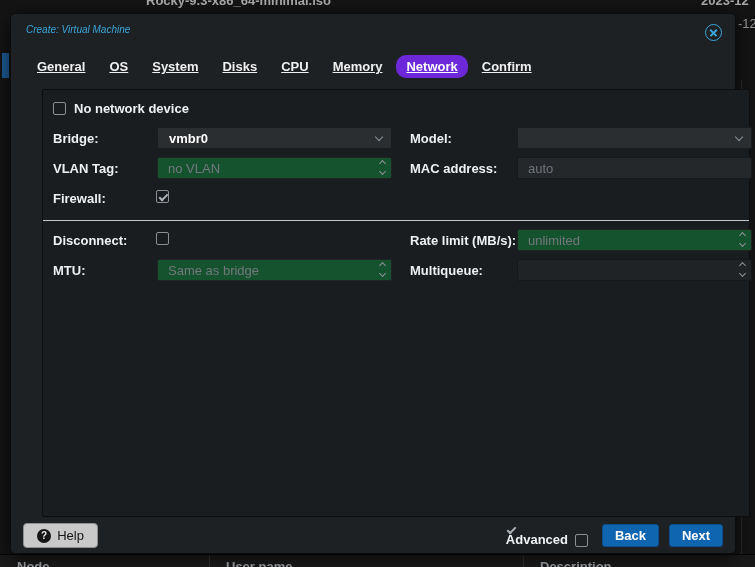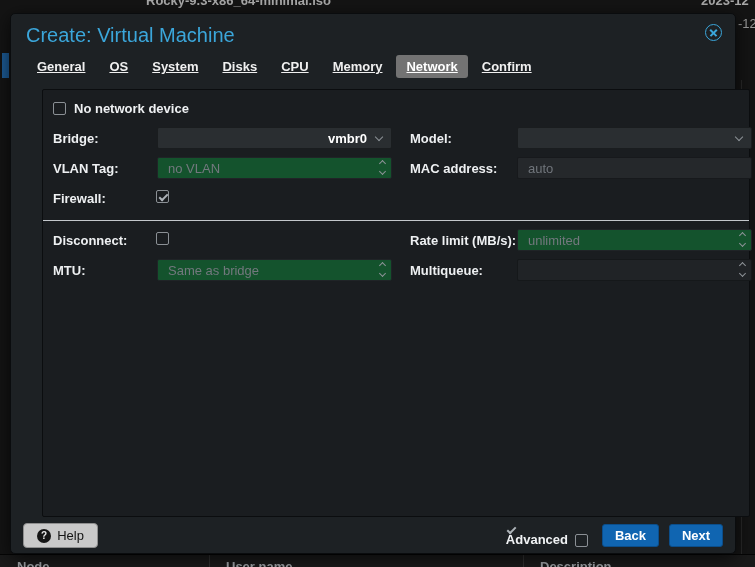--- a/index.html
+++ b/index.html
@@ -26,57 +26,57 @@
     position:absolute; top:4px; color:#9fa3a7; font-size:13px; font-weight:700; white-space:nowrap;
   }
   .bg-col-border { position:absolute; top:0; bottom:0; width:1px; background:#313131; }
 
   
   .dialog {
     position:absolute; left:10px; top:13px; width:726px; height:541px;
     background:#1d2124; border:1px solid #0a0c0e; border-radius:5px;
     box-shadow:0 4px 18px rgba(0,0,0,.65);
   }
-  .dlg-title { position:absolute; left:15px; top:10px; font-size:20px; color:#3ba6da; }
+  .dlg-title { position:absolute; left:15px; top:10px; font-size:10px; color:#3ba6da;font-style:italic; }
   .dlg-close {
     position:absolute; right:13px; top:10px; width:17px; height:17px;
     border:1px solid #3ba6da; border-radius:50%; cursor:pointer;
   }
   .dlg-close i { position:absolute; left:3px; top:7px; width:9px; height:1.6px; background:#3ba6da; }
   .dlg-close i.a { transform:rotate(45deg); }
   .dlg-close i.b { transform:rotate(-45deg); }
 
   
   .tabs { position:absolute; left:16px; top:41px; display:flex; align-items:center; }
   .tab {
     padding:4px 10px; margin-right:4px; font-size:13px; font-weight:700;
     color:#f0f0f0; border-radius:3px; cursor:pointer; white-space:nowrap;text-decoration:underline;
   }
-  .tab.active { background:#737373; color:#ffffff; }
+  .tab.active { background:#6d28d9; color:#ffffff;border-radius:10px; }
 
   
   .panel {
     position:absolute; left:8px; top:75px; width:708px; height:428px;
     background:#1a1d20; border:1px solid #0b0d0f; border-radius:2px;margin-left:23px;
   }
   .lbl { position:absolute; font-size:13px; font-weight:700; color:#eef0f2; white-space:nowrap; }
 
   .cb {
     position:absolute; width:13px; height:13px; background:transparent;
     border:1px solid #8b9095; border-radius:2px; cursor:pointer;
   }
   .cb.checked::after {
     content:""; position:absolute; left:1.5px; top:2.5px; width:7px; height:3px;
     border-left:2px solid #adb3b8; border-bottom:2px solid #adb3b8; transform:rotate(-45deg);
   }
 
   .field { position:absolute; height:22px; width:235px; border-radius:2px; }
   .combo {
     background:#2a2e31; border:1px solid #1a1d1f; display:flex; align-items:center;
-    padding:0 24px 0 11px; color:#ffffff; font-size:13px; font-weight:700; cursor:pointer;justify-content:flex-end;
+    padding:0 24px 0 11px; color:#ffffff; font-size:13px; font-weight:700; cursor:pointer;
   }
   .chev-down {
     position:absolute; right:9px; top:6px; width:6px; height:6px;
     border-right:1.6px solid #8d9297; border-bottom:1.6px solid #8d9297; transform:rotate(45deg);
   }
   .txt { background:#25282b; border:1px solid #17191c; }
   .field input {
     width:100%; height:100%; background:transparent; border:none; outline:none;
     color:#e6e8ea; font-size:13px; font-family:"Liberation Sans",sans-serif; padding:0 22px 0 10px;
   }

